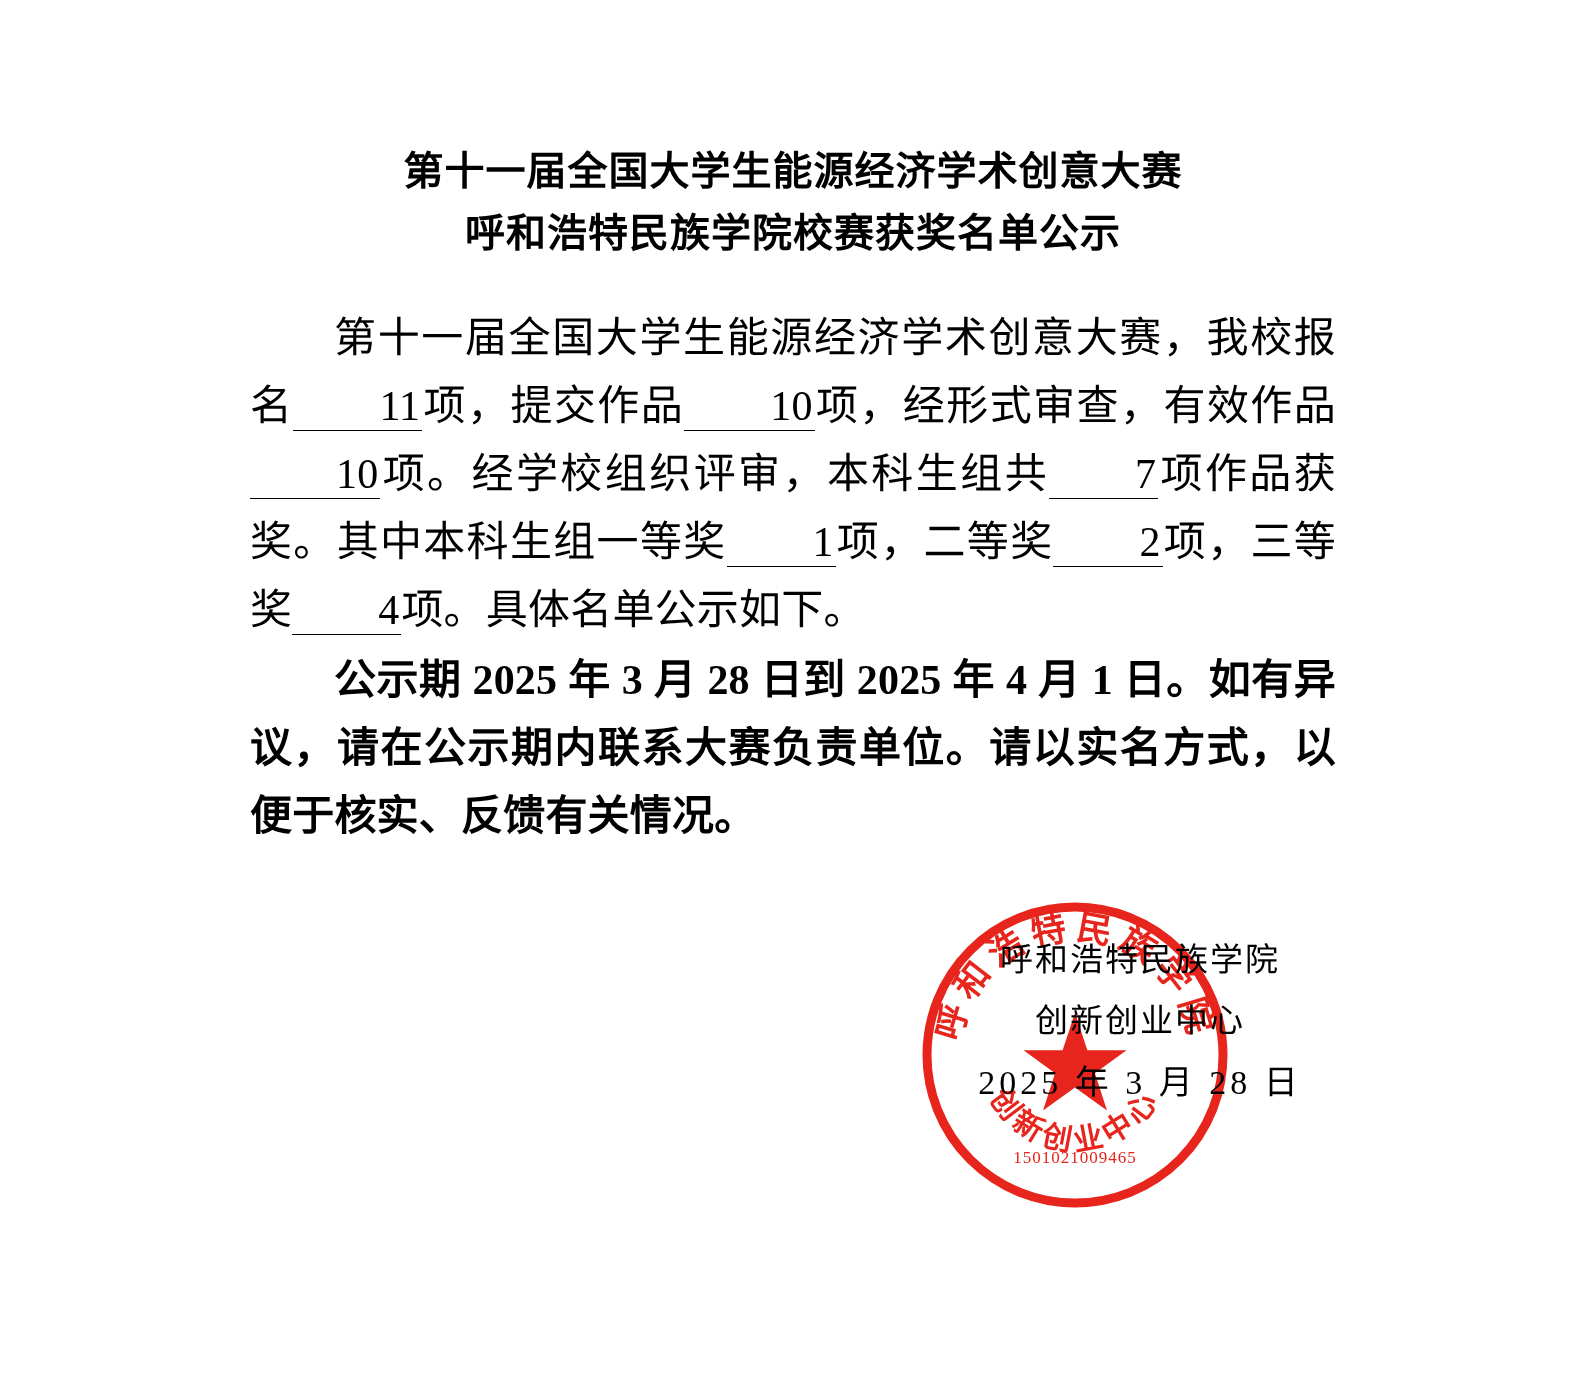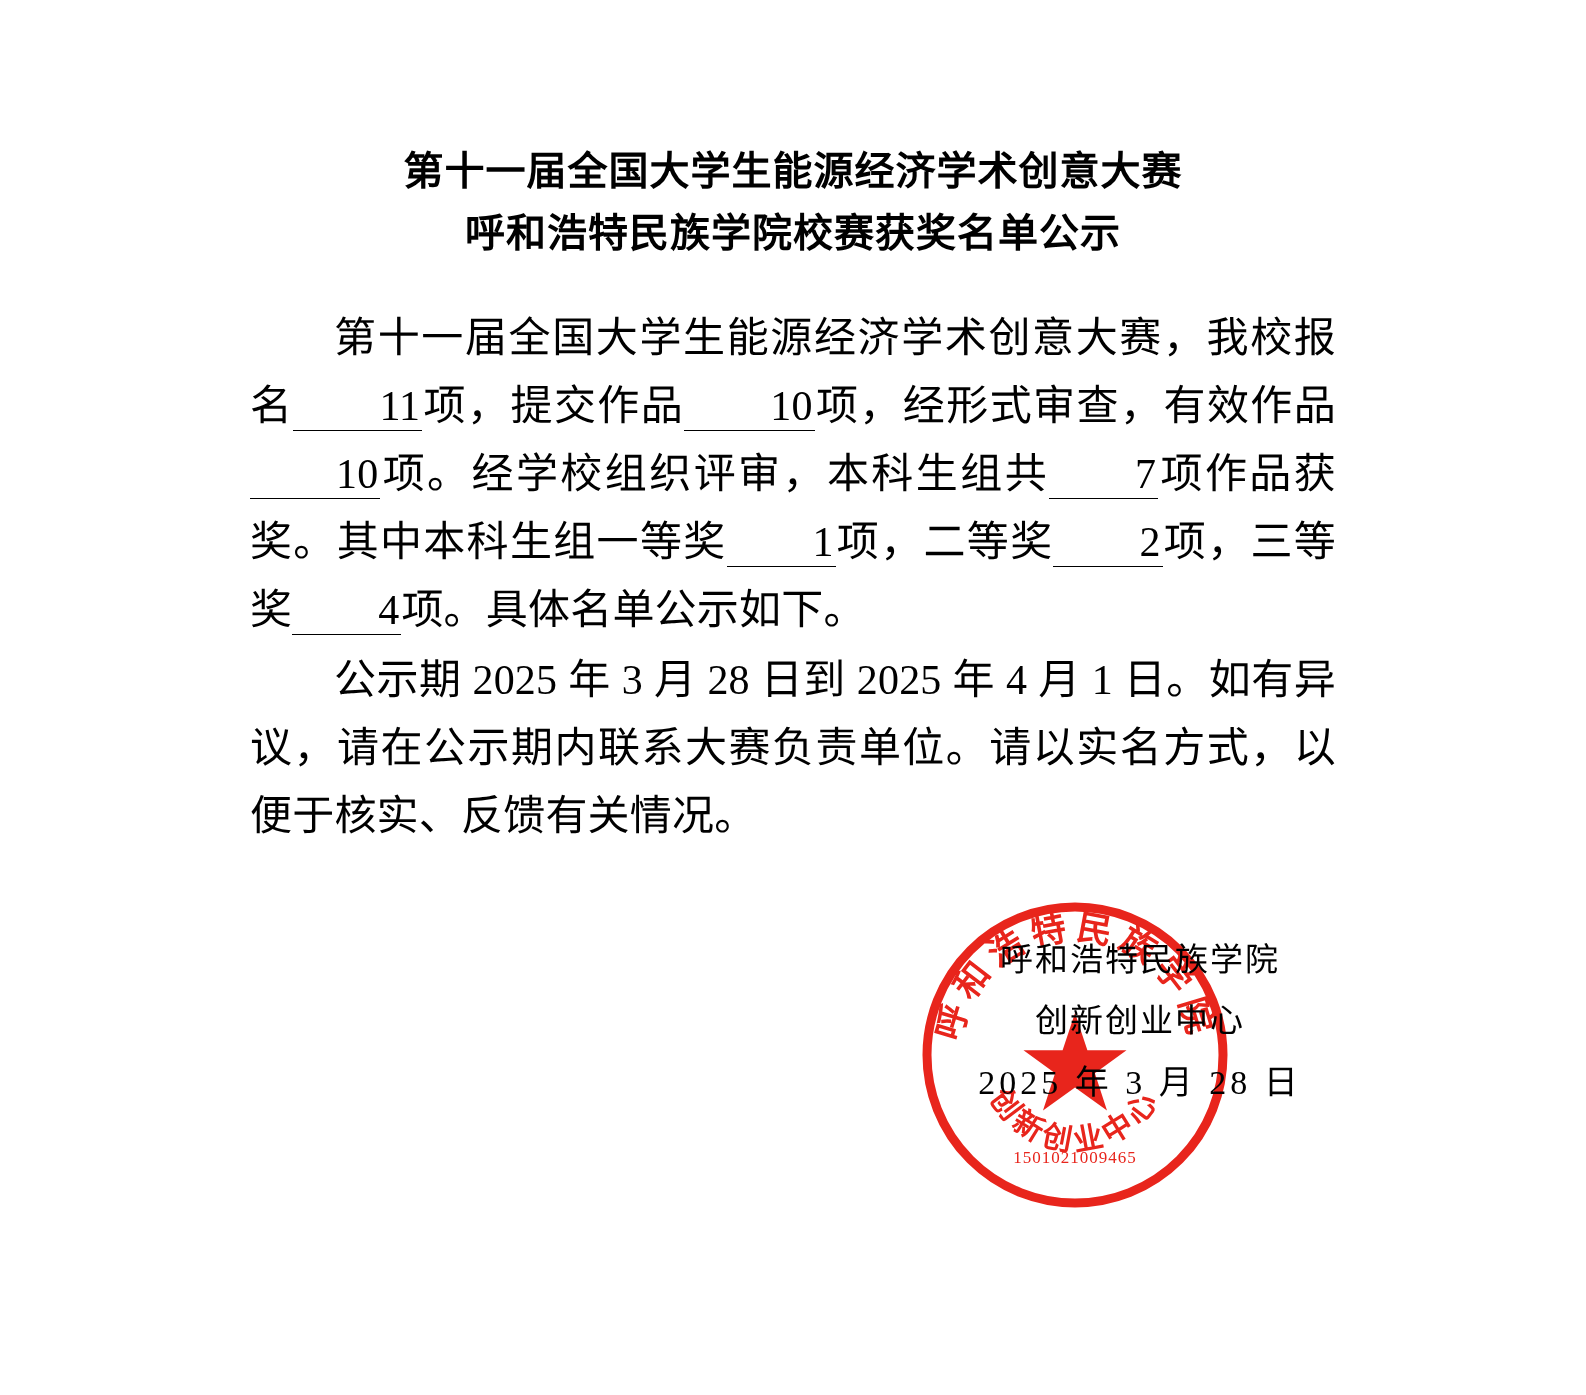--- a/index.html
+++ b/index.html
@@ -42,20 +42,21 @@
     text-align: justify;
     letter-spacing: 0.2px;
   }
   .para {
     margin: 0;
     text-indent: 2em;
     white-space: normal;
   }
   .para + .para {
     margin-top: 2px;
+    font-weight: bold;
   }
   
   .fill {
     display: inline-block;
     border-bottom: 1.6px solid #000;
     text-align: center;
     font-family: "Liberation Serif", "DejaVu Serif", serif;
     line-height: 1.15;
     vertical-align: baseline;
     padding: 0 2px;

